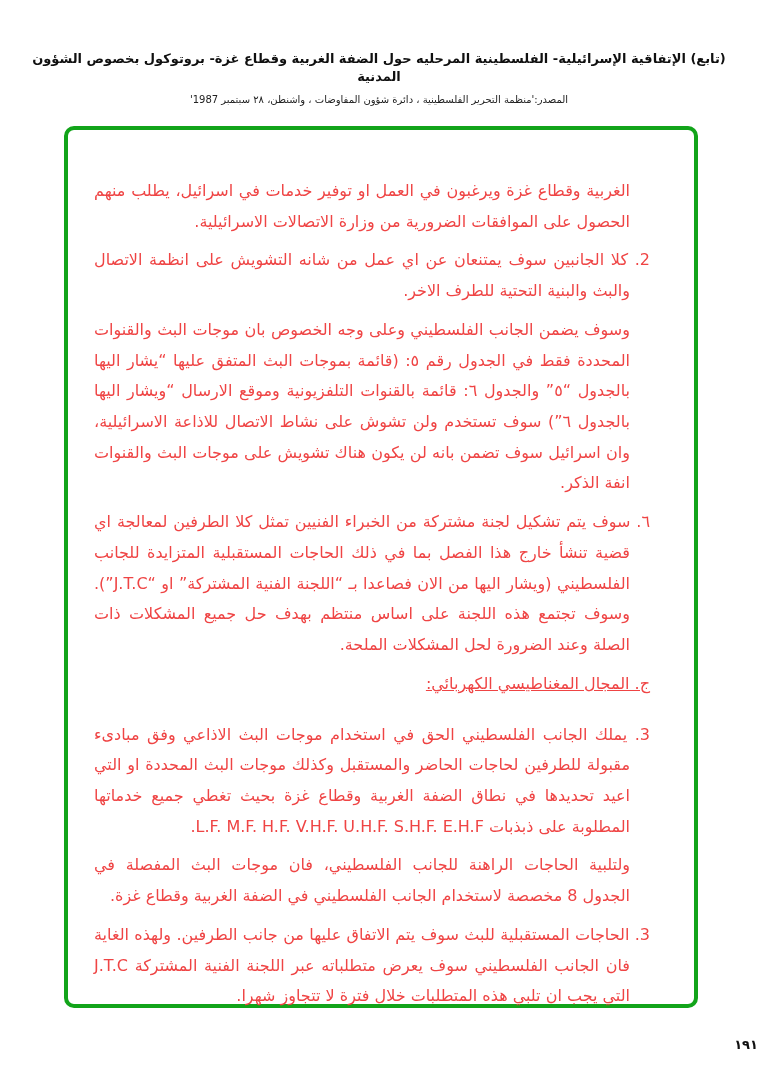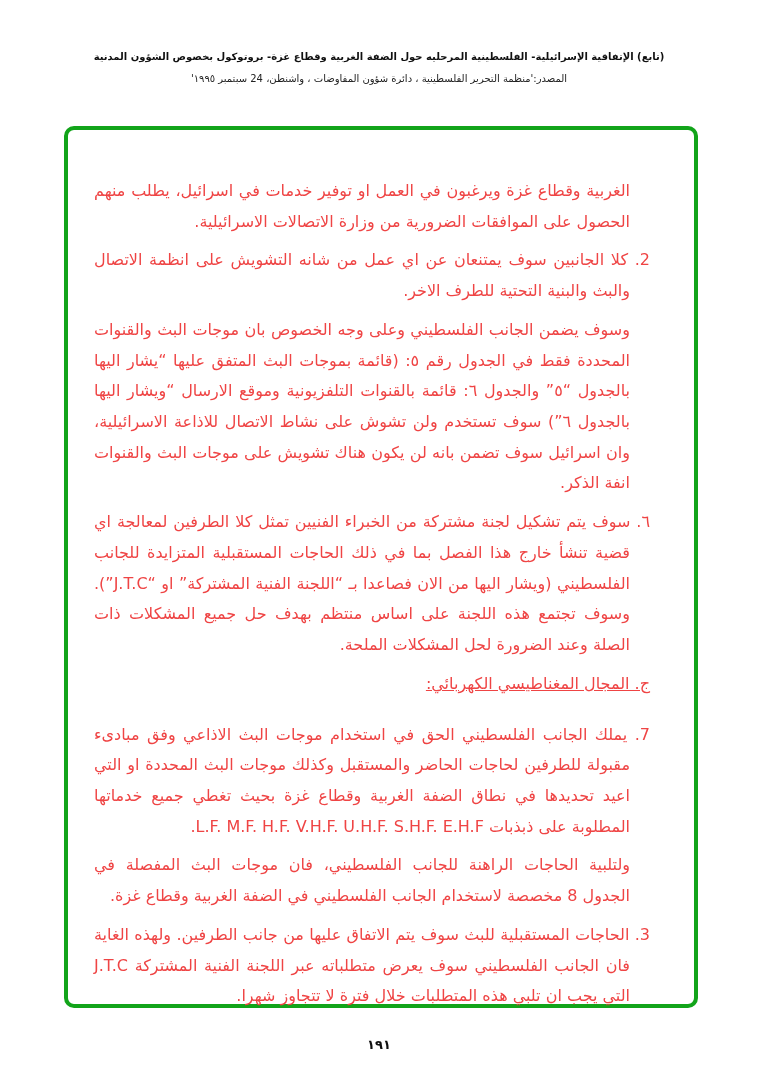--- a/index.html
+++ b/index.html
@@ -18,21 +18,21 @@
     overflow: hidden;
   }
   .header {
     position: absolute;
     top: 50px;
     left: 28px;
     right: 28px;
     text-align: center;
   }
   .doc-title {
-    font-size: 10px;
+    font-size: 13px;
     font-weight: bold;
     line-height: 1.35;
     color: #101010;
   }
   .doc-source {
     font-size: 10px;
     margin-top: 9px;
     color: #222222;
   }
   .frame {
@@ -67,45 +67,44 @@
   .para.heading {
     text-decoration: underline;
     font-weight: normal;
     margin-bottom: 20px;
   }
   .page-number {
     position: absolute;
     bottom: 26px;
     left: 0;
     right: 0;
-    text-align: center;
     font-size: 13px;
     font-weight: bold;
     letter-spacing: 2px;
     color: #101010;
   }
 </style>
 </head>
 <body>
 
 <div class="page">
 
   <div class="header">
     <div class="doc-title">(تابع) الإتفاقية الإسرائيلية- الفلسطينية المرحليه حول الضفة الغربية وقطاع غزة- بروتوكول بخصوص الشؤون المدنية</div>
-    <div class="doc-source">المصدر:'منظمة التحرير الفلسطينية ، دائرة شؤون المفاوضات ، واشنطن، 24 سبتمبر ١٩٩٥'</div>
+    <div class="doc-source">المصدر:'منظمة التحرير الفلسطينية ، دائرة شؤون المفاوضات ، واشنطن، ٢٨ سبتمبر 1987'</div>
   </div>
 
   <div class="frame" style="border-color: rgb(18, 164, 26);">
     <div class="text-block">
         <div class="para plain">الغربية وقطاع غزة ويرغبون في العمل او توفير خدمات في اسرائيل، يطلب منهم الحصول على الموافقات الضرورية من وزارة الاتصالات الاسرائيلية.</div>
         <div class="para numbered">2. كلا الجانبين سوف يمتنعان عن اي عمل من شانه التشويش على انظمة الاتصال والبث والبنية التحتية للطرف الاخر.</div>
         <div class="para plain">وسوف يضمن الجانب الفلسطيني وعلى وجه الخصوص بان موجات البث والقنوات المحددة فقط في الجدول رقم ٥: (قائمة بموجات البث المتفق عليها “يشار اليها بالجدول “٥” والجدول ٦: قائمة بالقنوات التلفزيونية وموقع الارسال “ويشار اليها بالجدول ٦”) سوف تستخدم ولن تشوش على نشاط الاتصال للاذاعة الاسرائيلية، وان اسرائيل سوف تضمن بانه لن يكون هناك تشويش على موجات البث والقنوات انفة الذكر.</div>
         <div class="para numbered">٦. سوف يتم تشكيل لجنة مشتركة من الخبراء الفنيين تمثل كلا الطرفين لمعالجة اي قضية تنشأ خارج هذا الفصل بما في ذلك الحاجات المستقبلية المتزايدة للجانب الفلسطيني (ويشار اليها من الان فصاعدا بـ “اللجنة الفنية المشتركة” او “J.T.C”). وسوف تجتمع هذه اللجنة على اساس منتظم بهدف حل جميع المشكلات ذات الصلة وعند الضرورة لحل المشكلات الملحة.</div>
         <div class="para heading">ج. المجال المغناطيسي الكهربائي:</div>
-        <div class="para numbered">7. يملك الجانب الفلسطيني الحق في استخدام موجات البث الاذاعي وفق مبادىء مقبولة للطرفين لحاجات الحاضر والمستقبل وكذلك موجات البث المحددة او التي اعيد تحديدها في نطاق الضفة الغربية وقطاع غزة بحيث تغطي جميع خدماتها المطلوبة على ذبذبات L.F. M.F. H.F. V.H.F. U.H.F. S.H.F. E.H.F.</div>
+        <div class="para numbered">3. يملك الجانب الفلسطيني الحق في استخدام موجات البث الاذاعي وفق مبادىء مقبولة للطرفين لحاجات الحاضر والمستقبل وكذلك موجات البث المحددة او التي اعيد تحديدها في نطاق الضفة الغربية وقطاع غزة بحيث تغطي جميع خدماتها المطلوبة على ذبذبات L.F. M.F. H.F. V.H.F. U.H.F. S.H.F. E.H.F.</div>
         <div class="para plain">ولتلبية الحاجات الراهنة للجانب الفلسطيني، فان موجات البث المفصلة في الجدول 8 مخصصة لاستخدام الجانب الفلسطيني في الضفة الغربية وقطاع غزة.</div>
         <div class="para numbered">3. الحاجات المستقبلية للبث سوف يتم الاتفاق عليها من جانب الطرفين. ولهذه الغاية فان الجانب الفلسطيني سوف يعرض متطلباته عبر اللجنة الفنية المشتركة J.T.C التي يجب ان تلبي هذه المتطلبات خلال فترة لا تتجاوز شهرا.</div>
       </div>
   </div>
 
   <div class="page-number">١٩١</div>
 
 </div>
 
 </body></html>

